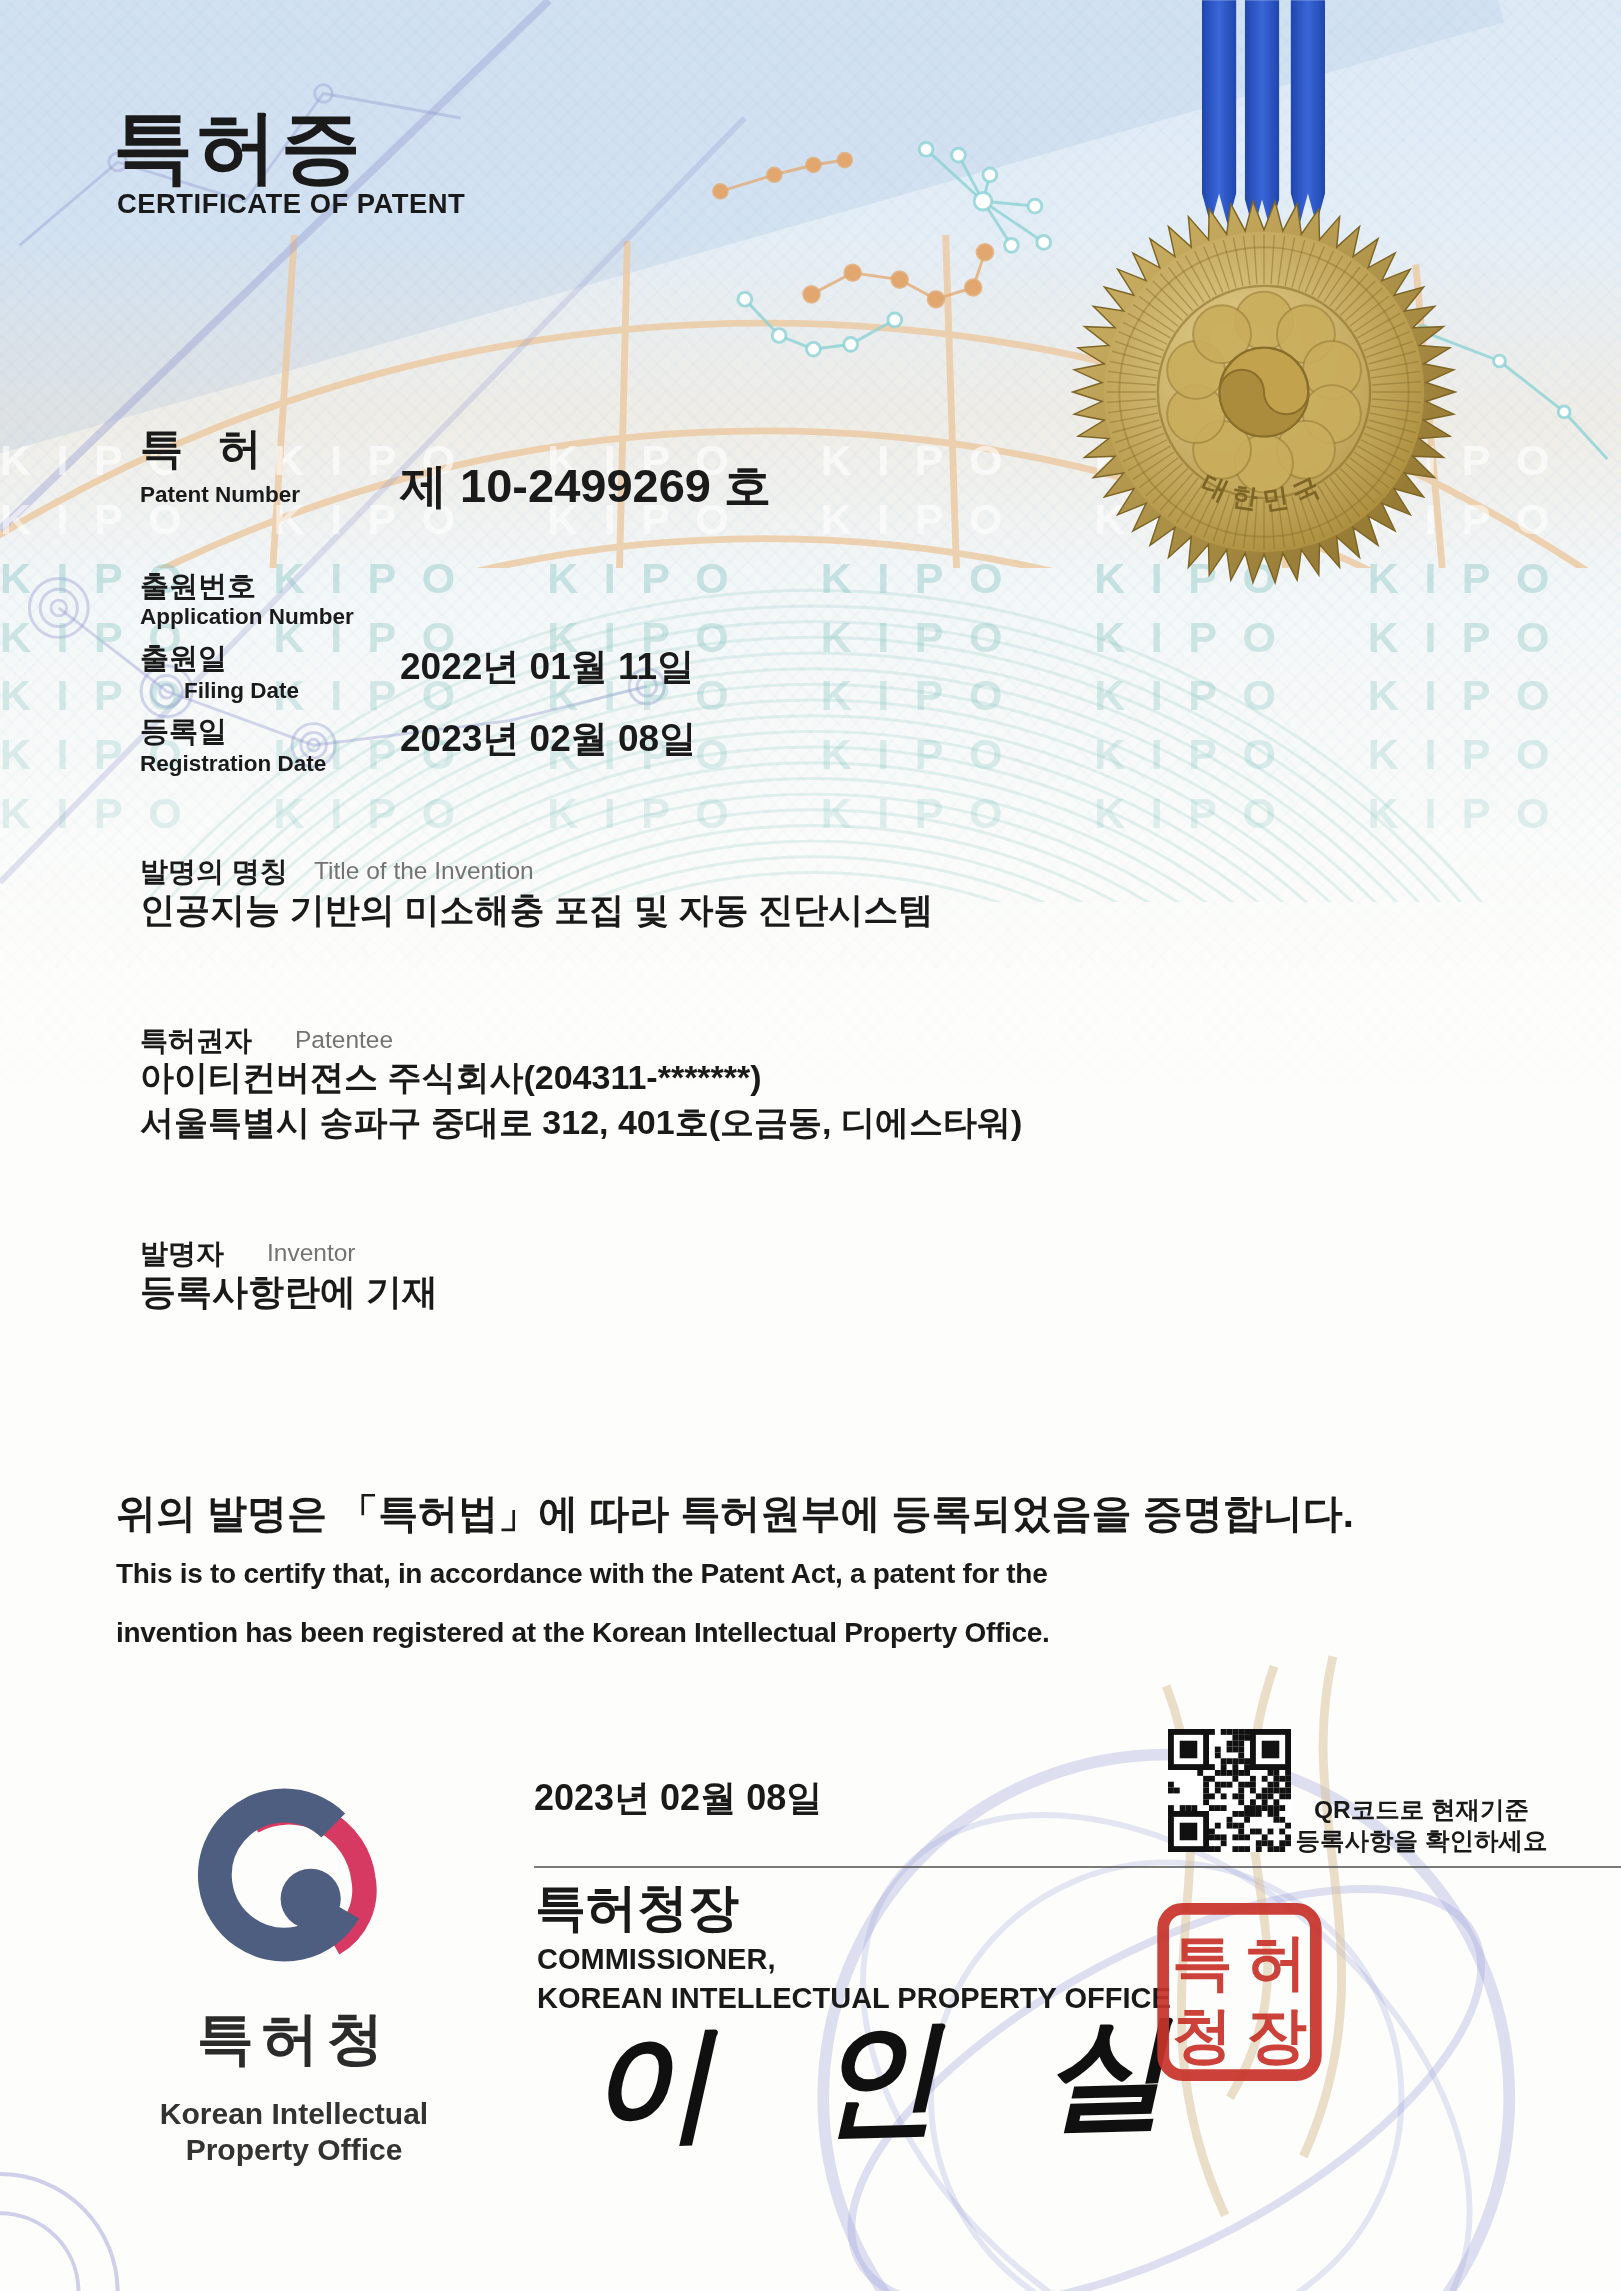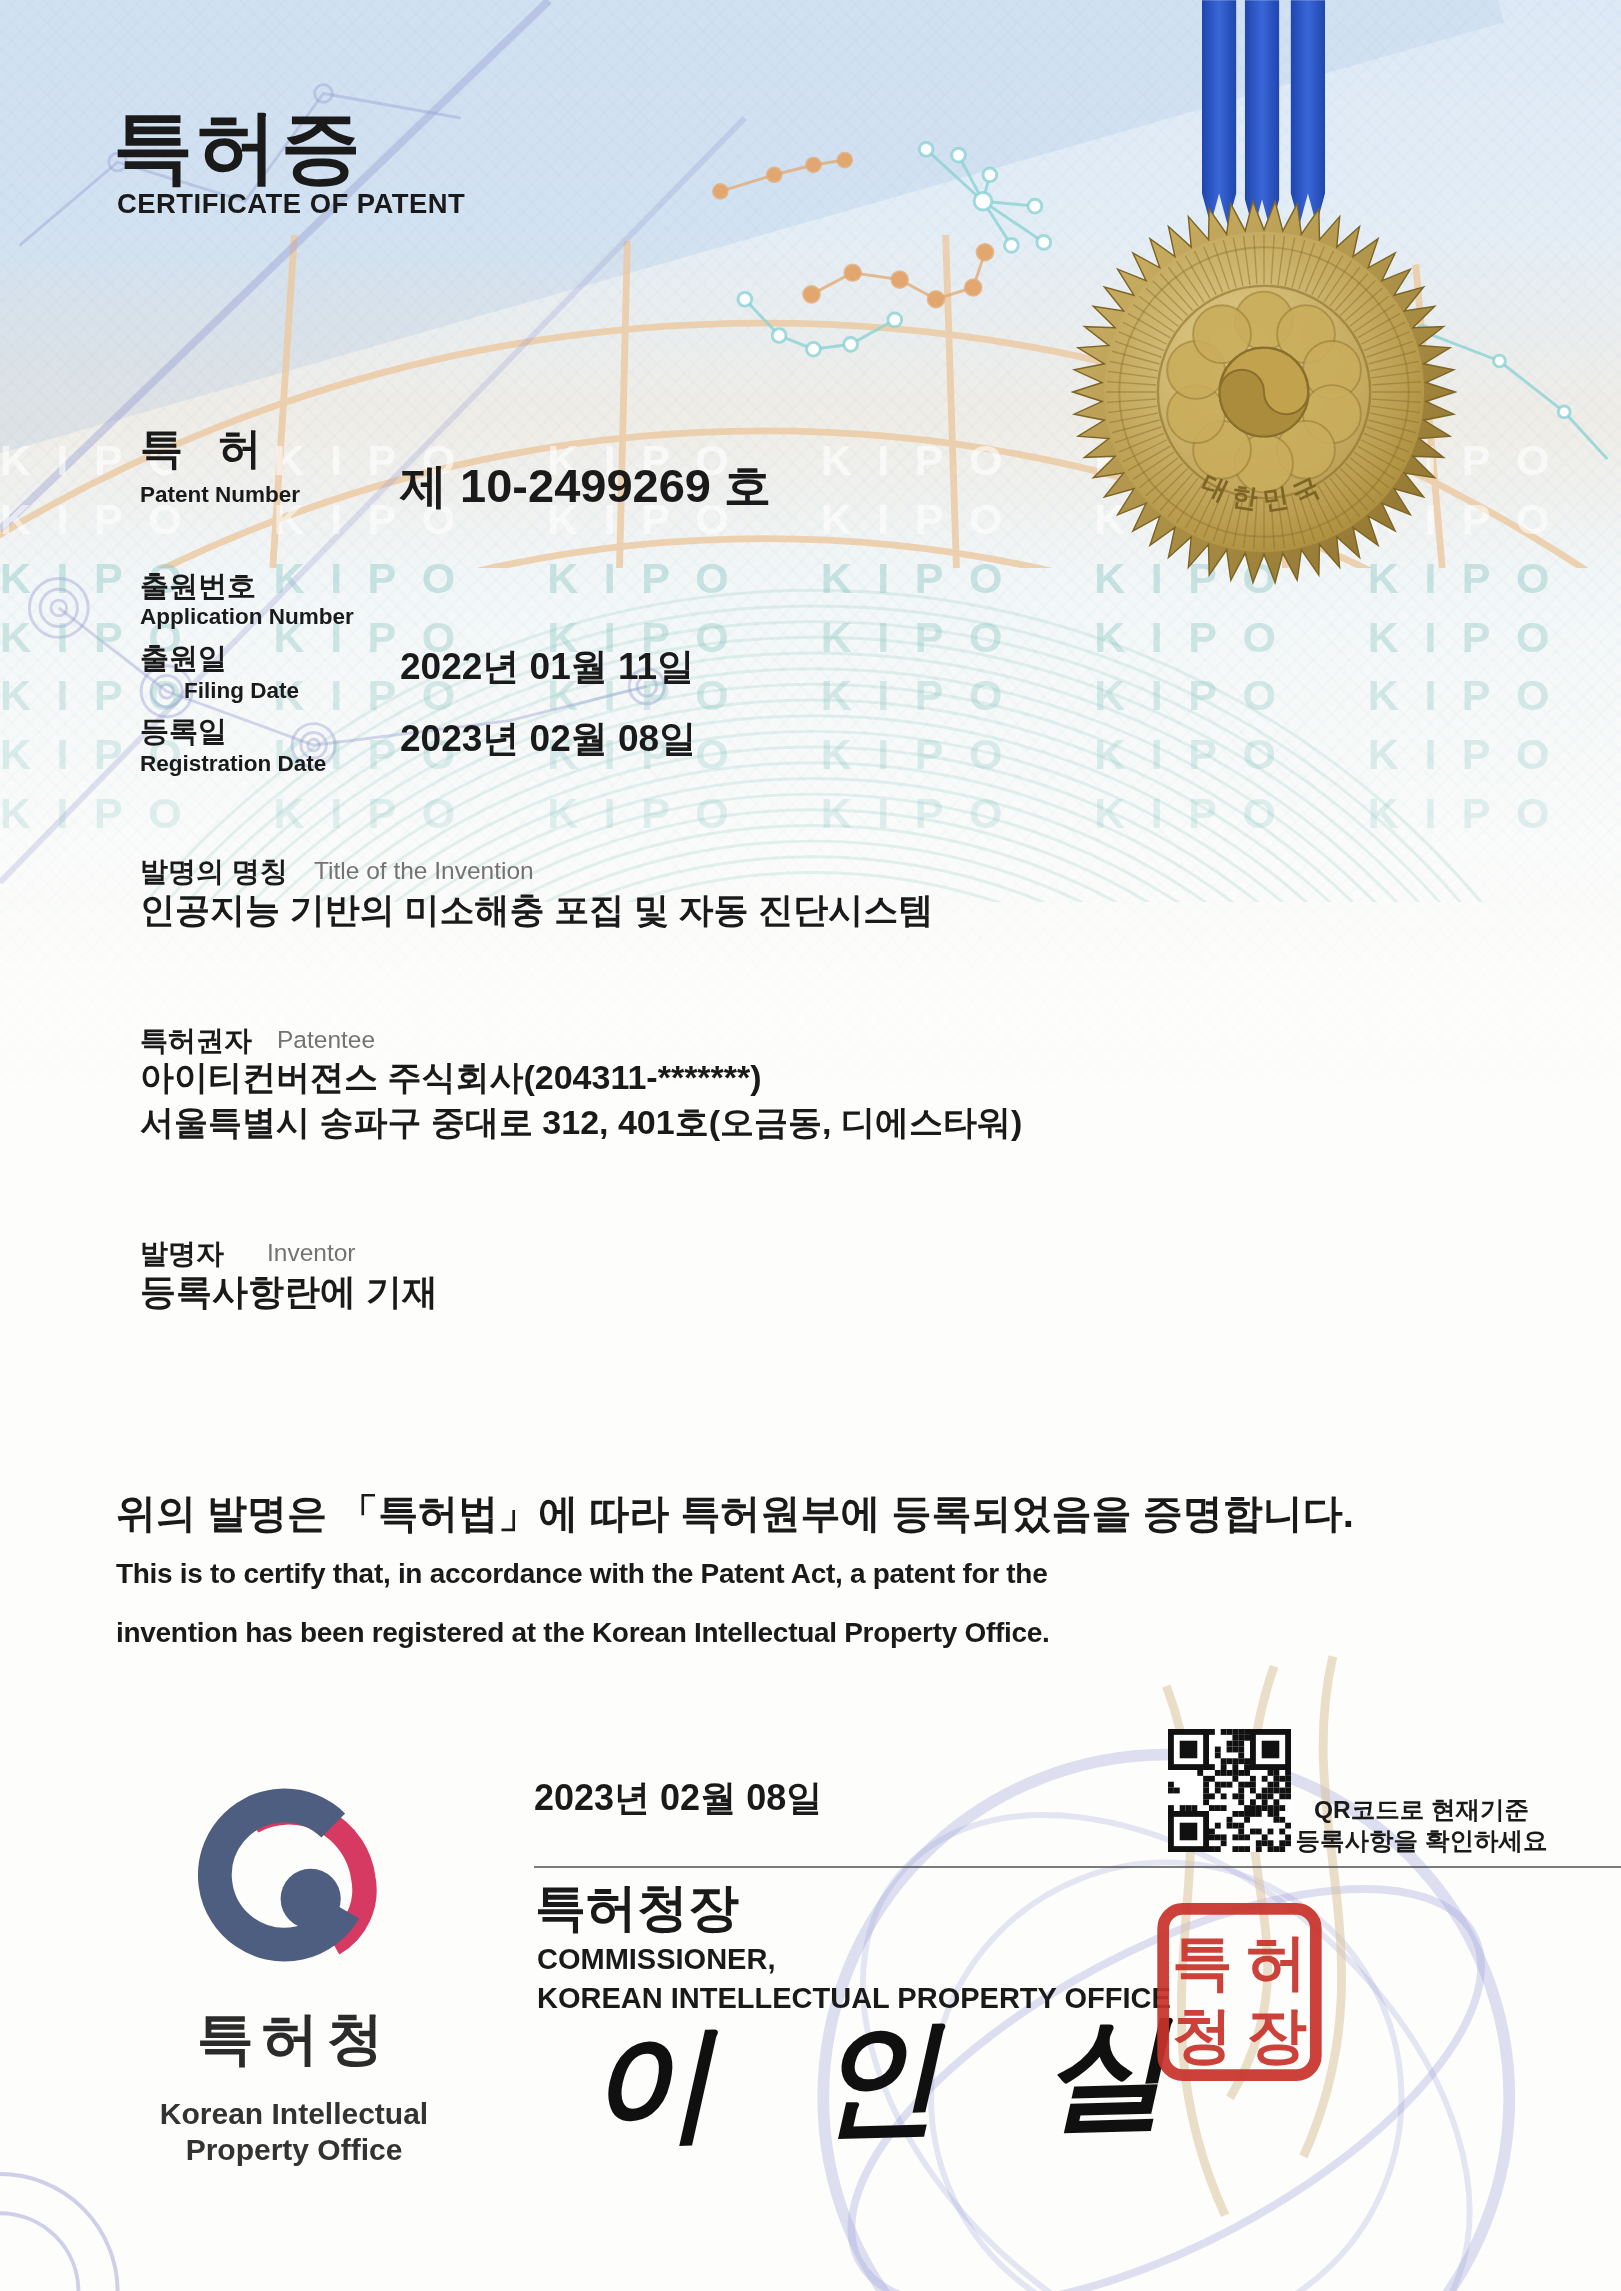--- a/index.html
+++ b/index.html
@@ -239,21 +239,21 @@
 
   <div class="t content lab-ko" style="left:140px;top:712px;">등록일</div>
   <div class="t content lab-en" style="left:140px;top:751px;">Registration Date</div>
   <div class="t content val" style="left:400px;top:714px;">2023년 02월 08일</div>
 
   <div class="t content inline-lab-ko" style="left:140px;top:853px;">발명의 명칭</div>
   <div class="t content inline-lab-en" style="left:314px;top:857px;">Title of the Invention</div>
   <div class="t content" style="left:140px;top:887px;font-size:35px;font-weight:700;">인공지능 기반의 미소해충 포집 및 자동 진단시스템</div>
 
   <div class="t content inline-lab-ko" style="left:140px;top:1022px;">특허권자</div>
-  <div class="t content inline-lab-en" style="left:277px;top:1026px;">Patentee</div>
+  <div class="t content inline-lab-en" style="left:295px;top:1026px;">Patentee</div>
   <div class="t content" style="left:140px;top:1055px;font-size:34px;font-weight:700;">아이티컨버젼스 주식회사(204311-*******)</div>
   <div class="t content" style="left:140px;top:1100px;font-size:34px;font-weight:700;">서울특별시 송파구 중대로 312, 401호(오금동, 디에스타워)</div>
 
   <div class="t content inline-lab-ko" style="left:140px;top:1235px;">발명자</div>
   <div class="t content inline-lab-en" style="left:267px;top:1239px;">Inventor</div>
   <div class="t content" style="left:140px;top:1268px;font-size:36px;font-weight:700;">등록사항란에 기재</div>
 
   <div class="t content" style="left:116px;top:1486px;font-size:40px;font-weight:800;">위의 발명은 「특허법」에 따라 특허원부에 등록되었음을 증명합니다.</div>
   <div class="t content" style="left:116px;top:1558px;font-size:28px;font-weight:700;letter-spacing:-0.3px;">This is to certify that, in accordance with the Patent Act, a patent for the</div>
   <div class="t content" style="left:116px;top:1605px;font-size:28px;font-weight:700;letter-spacing:-0.3px;margin-top:12px;">invention has been registered at the Korean Intellectual Property Office.</div>

